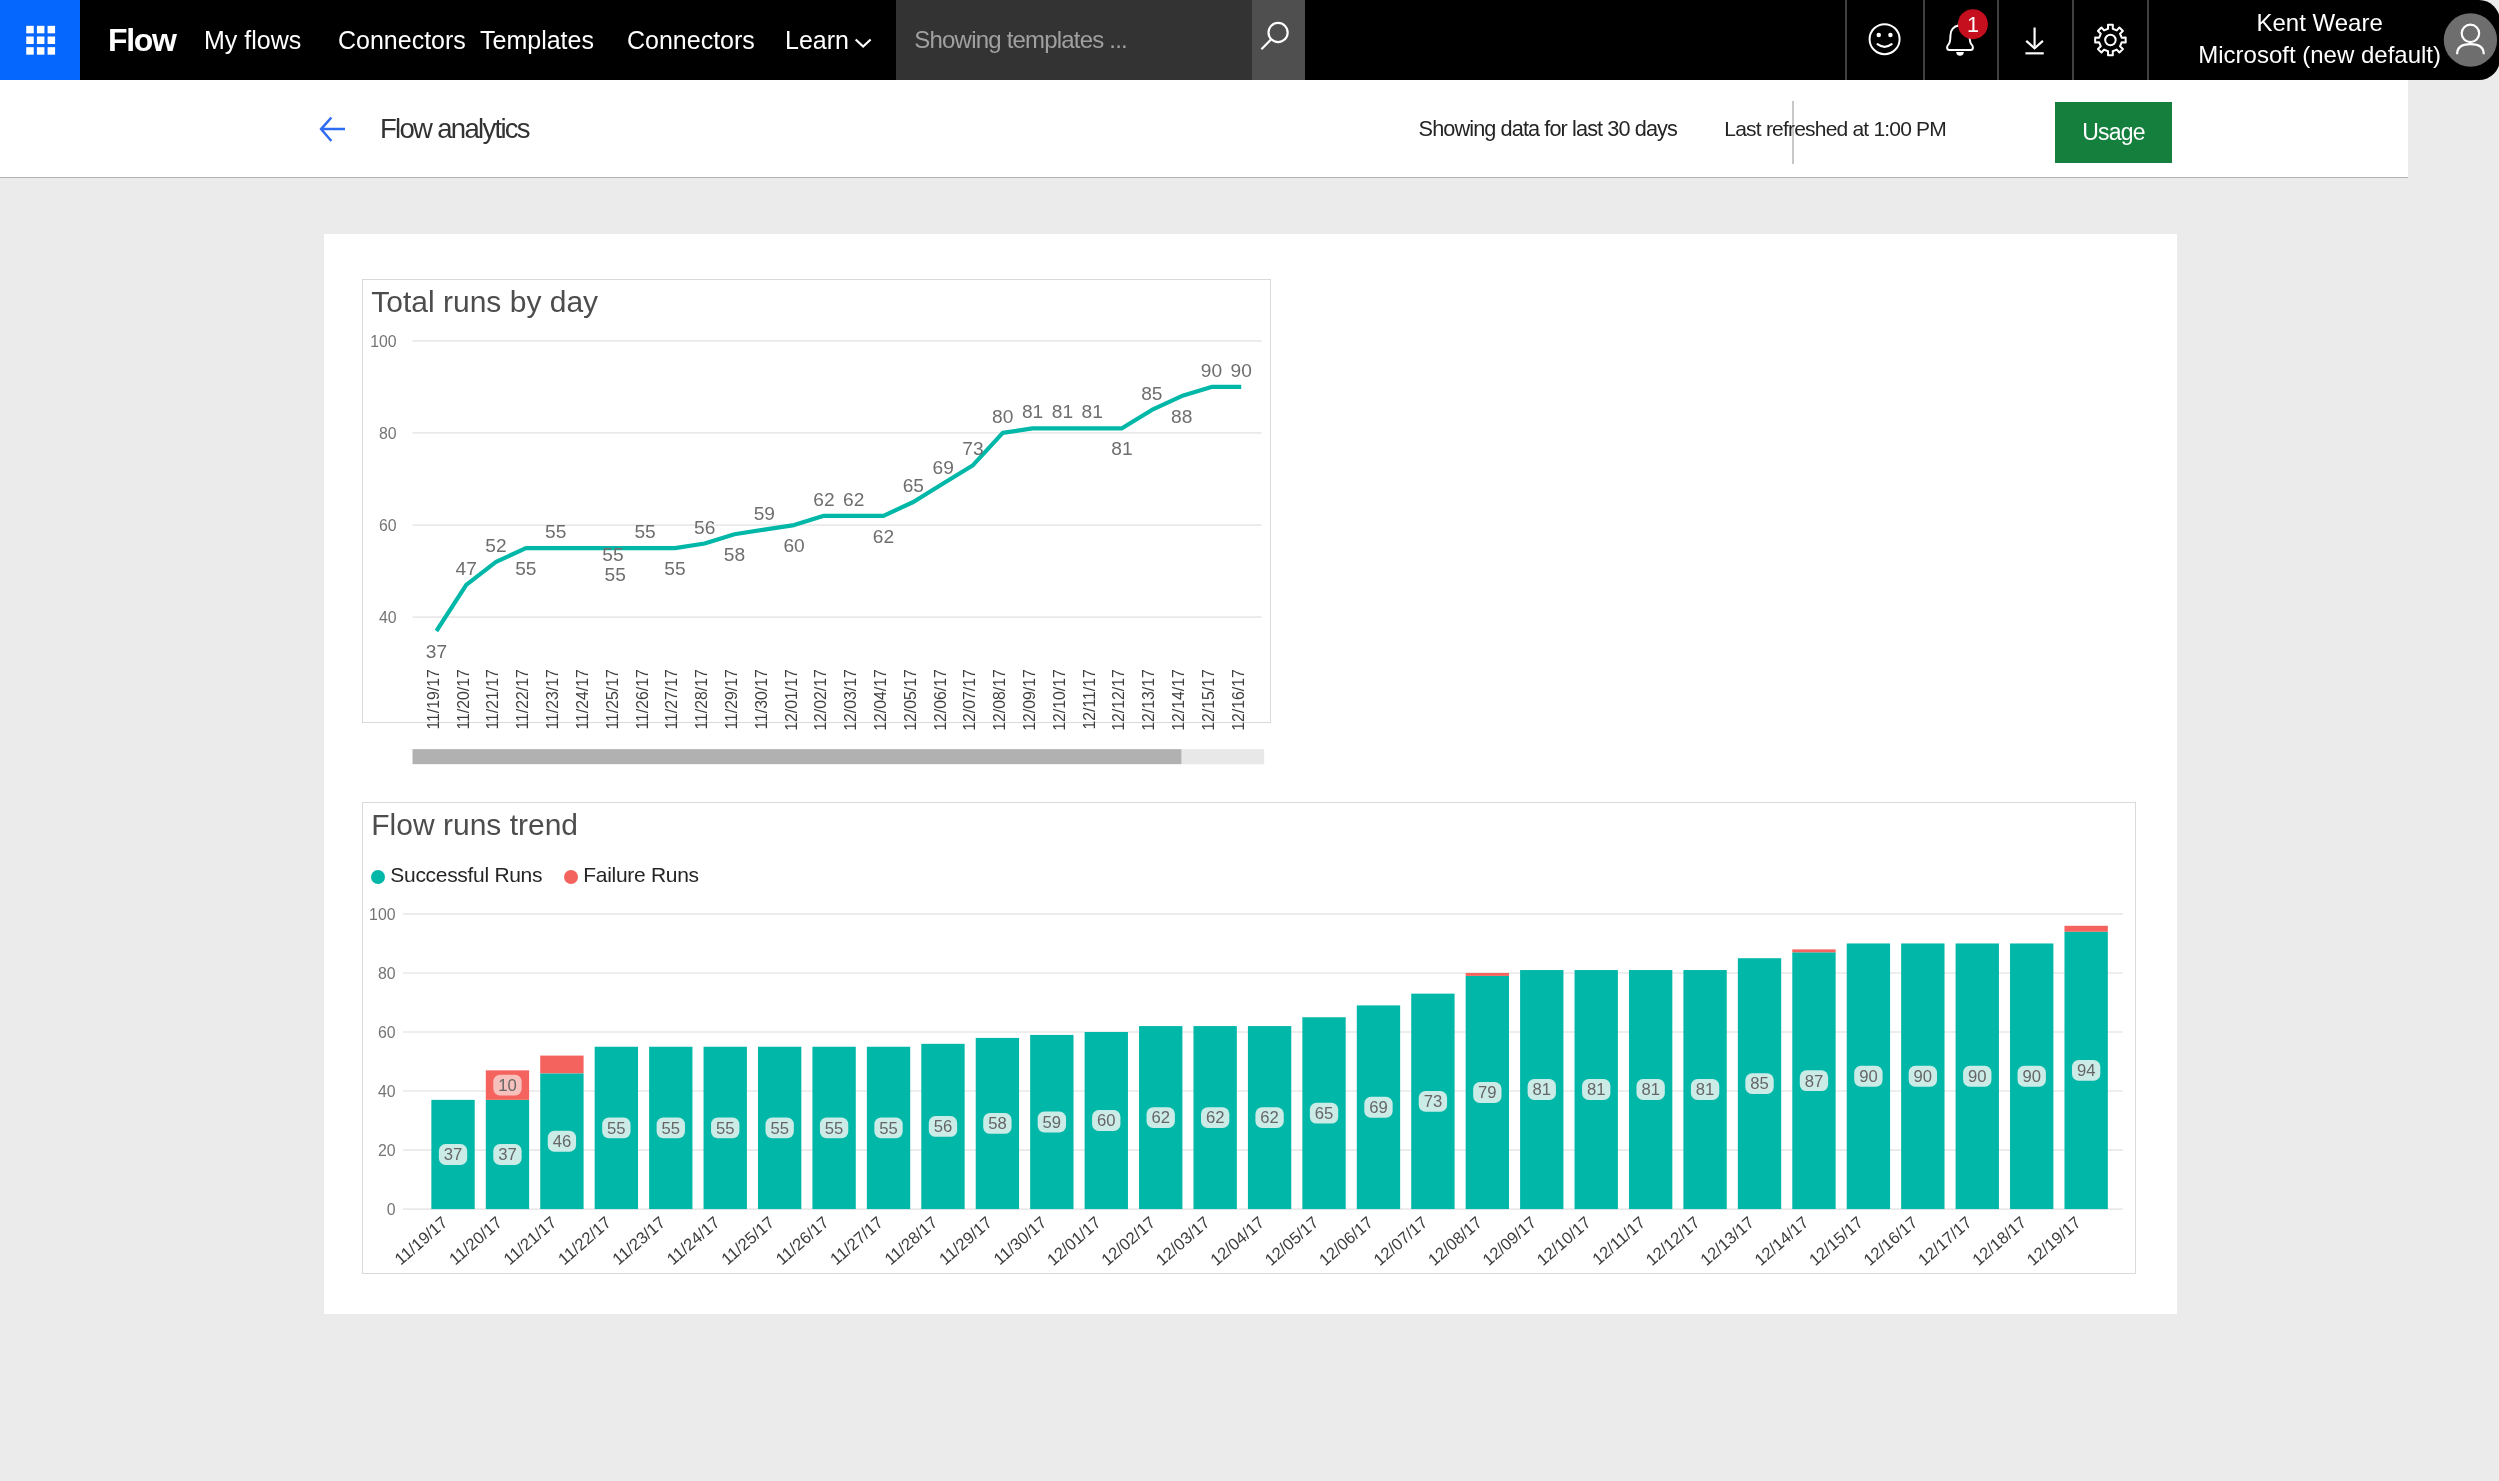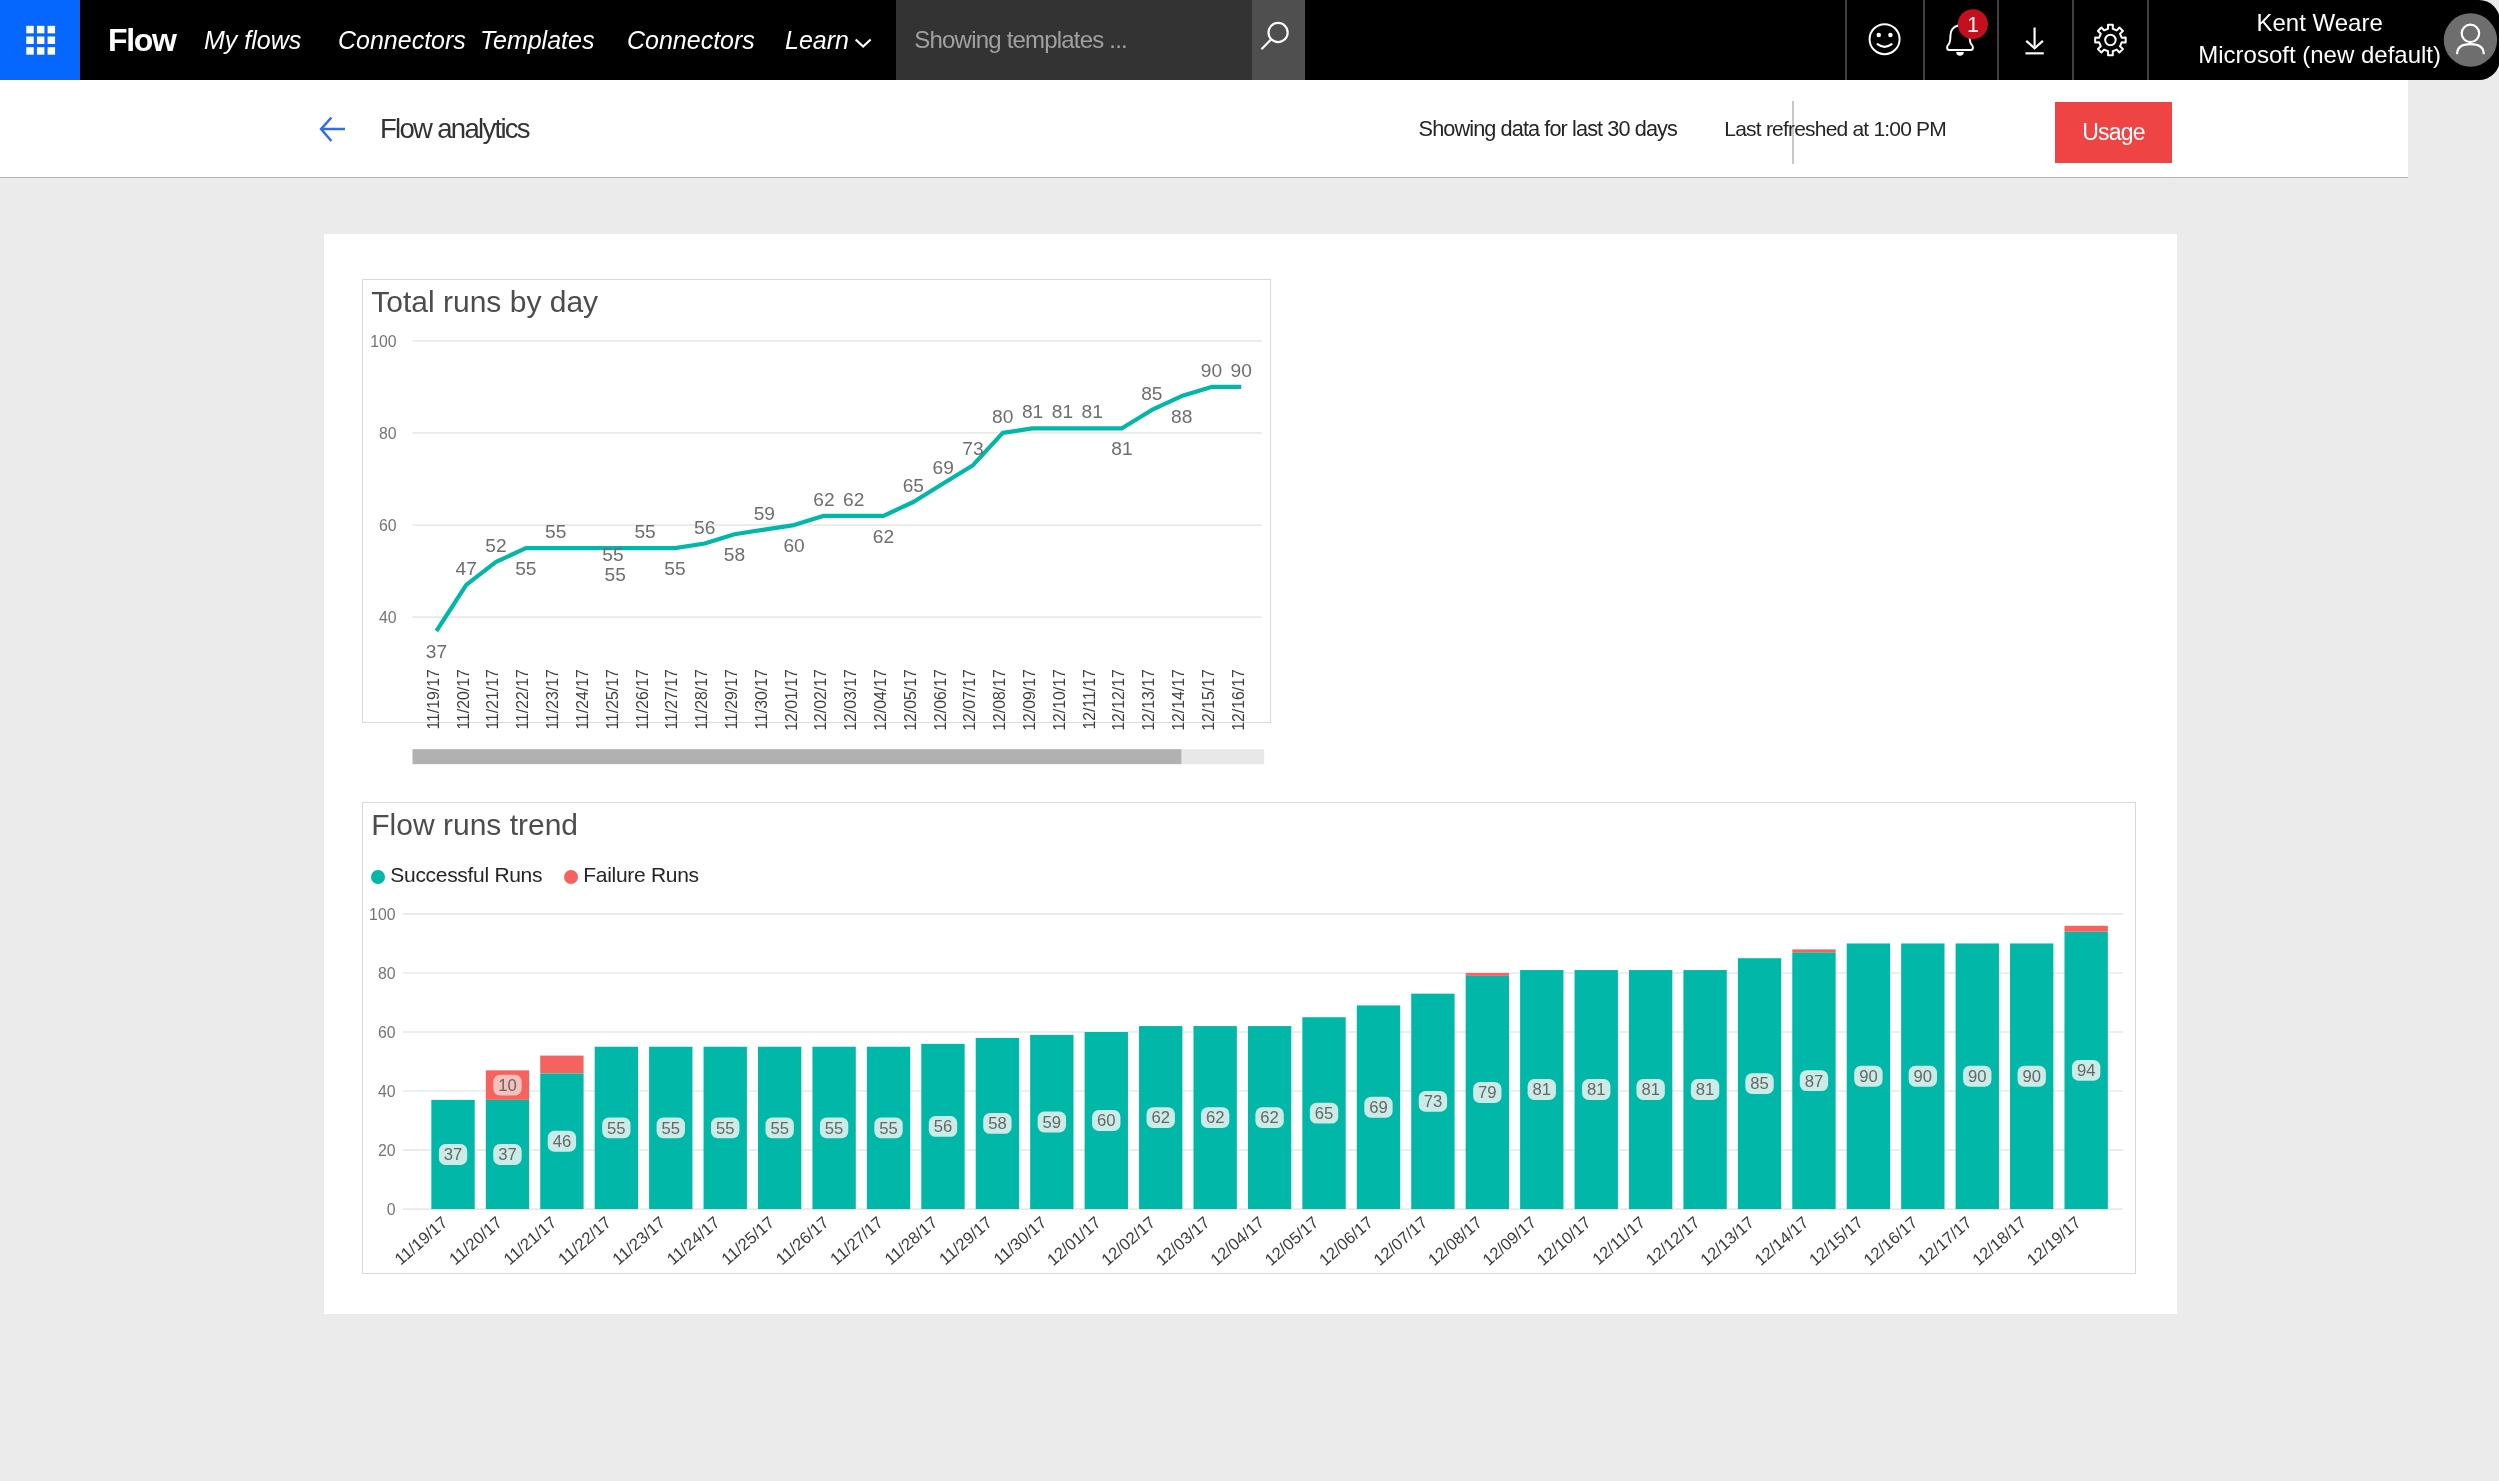--- a/index.html
+++ b/index.html
@@ -1,32 +1,32 @@
 <!DOCTYPE html>
 <html style="font-size:13.3px"><head><meta charset="utf-8"><style>
 * { margin:0; padding:0; box-sizing:border-box; }
 html,body { width:2500px; height:1482px; overflow:hidden; background:#ebebeb;
   font-family:"Liberation Sans",sans-serif; }
 .topbar { position:absolute; left:0; top:0; width:2500px; height:80px; background:#000;border-radius:21px; }
 .bluebox { position:absolute; left:0; top:0; width:80px; height:80px; background:#0667ff; }
 .logo { position:absolute; left:108px; top:0; height:80px; line-height:80px; color:#fff;
   font-size:32px; font-weight:700; letter-spacing:-1.3px; }
-.nav { position:absolute; top:0; height:80px; line-height:80px; color:#fff; font-size:25px; white-space:nowrap;font-style:italic; }
+.nav { position:absolute; top:0; height:80px; line-height:80px; color:#fff; font-size:25px; white-space:nowrap; }
 .searchbox { position:absolute; left:896px; top:0; width:356px; height:80px; background:#333333; }
 .searchbox span { position:absolute; left:18.3px; top:0; height:80px; line-height:80px; font-size:24px; letter-spacing:-0.8px; color:#a0a0a0; }
 .searchbtn { position:absolute; left:1252px; top:0; width:53px; height:80px; background:#4f4f4f; }
 .sep { position:absolute; top:0; width:1.7px; height:80px; background:#404040; }
 .usertext { position:absolute; right:59px; top:6.7px; text-align:center; color:#fff; font-size:24px; line-height:32.5px; }
 .bar2 { position:absolute; left:0; top:80px; width:2408px; height:98px; background:#fff; border-bottom:1.7px solid #b3b3b3;text-align:center; }
 .bar2title { position:absolute; left:380px; top:0; height:98px; line-height:98px; font-size:27.5px; letter-spacing:-1.7px; color:#333; }
 .b2r { position:absolute; top:0; height:98px; line-height:98px; color:#252525; }
 .showing { right:731px; font-size:21.7px; letter-spacing:-0.9px; }
 .divider { position:absolute; left:1792px; top:21px; width:1.7px; height:63px; background:#c8c8c8; }
 .refreshed { right:462px; font-size:21px; letter-spacing:-0.8px; }
-.usagebtn { position:absolute; left:2055px; top:102px; width:117px; height:61px; background:#ef4444; color:#fff;
+.usagebtn { position:absolute; left:2055px; top:102px; width:117px; height:61px; background:#15803d; color:#fff;
   font-size:23px; letter-spacing:-0.8px; text-align:center; line-height:61px; }
 .card { position:absolute; left:324px; top:234px; width:1853px; height:1080px; background:#fff; }
 .panel { position:absolute; background:#fff; border:1.7px solid #d9d9d9; }
 .ptitle { position:absolute; left:8.3px; top:5px; font-size:30px; letter-spacing:0px; color:#4d4d4d; }
 svg text { font-family:"Liberation Sans",sans-serif; }
 .legend { position:absolute; left:8.3px; top:60px; font-size:21px; letter-spacing:-0.3px; color:#252525; }
 .dot { display:inline-block; width:14px; height:14px; border-radius:50%; margin-right:5px; vertical-align:-1.7px; }
 </style></head>
 <body>
 <div class="topbar">

